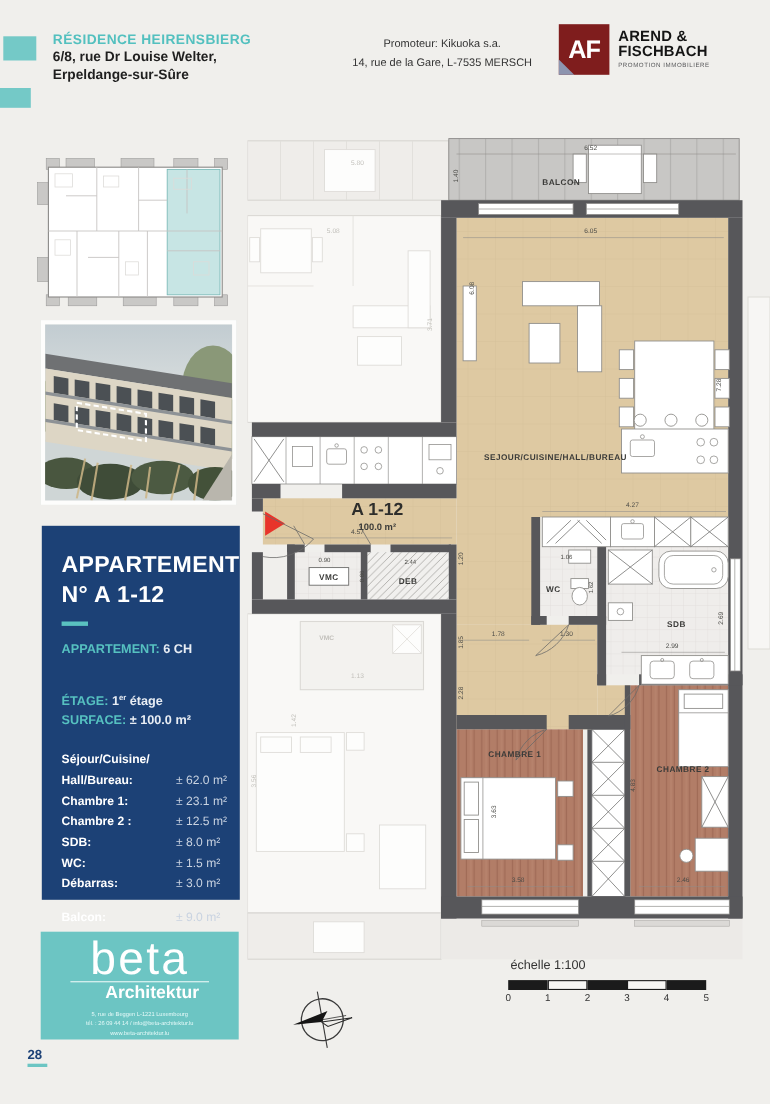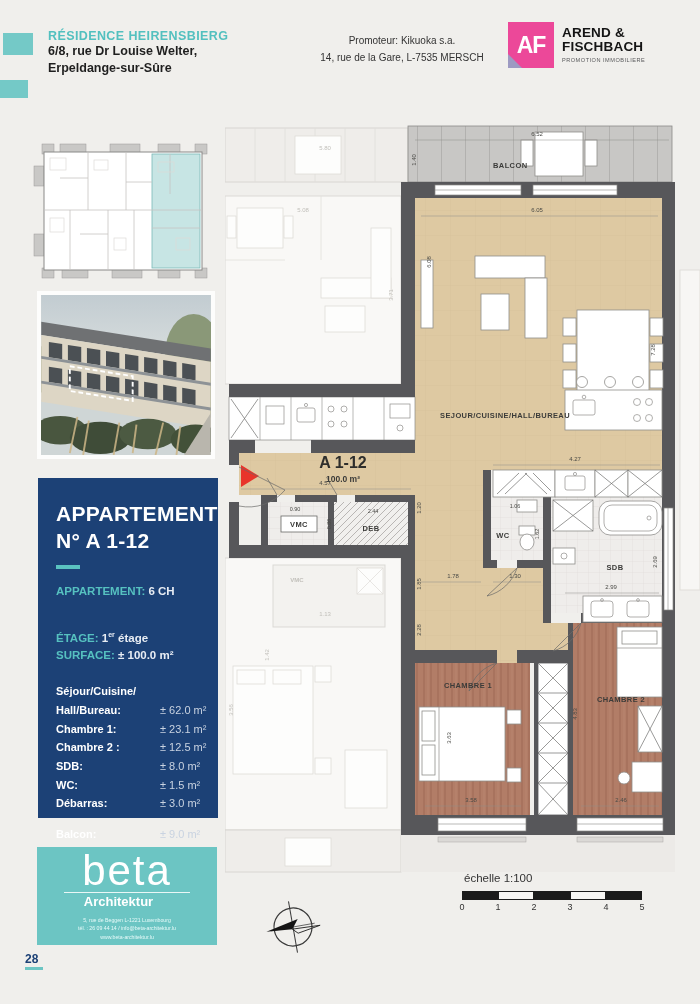--- a/index.html
+++ b/index.html
@@ -11,21 +11,21 @@
   
   .teal-sq { position:absolute; background:#74c9c7; }
   .sq1 { left:3px; top:33px; width:30px; height:22px; }
   .sq2 { left:0; top:80px; width:28px; height:18px; }
   .title-block { position:absolute; left:48px; top:29px; }
   .res-title { color:#53c0bf; font-weight:bold; font-size:12.5px; letter-spacing:.4px; }
   .res-addr { color:#1f1f1f; font-weight:bold; font-size:12.5px; line-height:1.35; }
   .promoter { position:absolute; left:303px; top:33px; width:198px; text-align:center;
               color:#333; font-size:10px; line-height:1.65; }
   .agency { position:absolute; left:508px; top:22px; display:flex; gap:8px; align-items:flex-start; }
-  .af-mark { width:46px; height:46px; background:#ec4899; position:relative; display:flex;
+  .af-mark { width:46px; height:46px; background:#7f1d1d; position:relative; display:flex;
              align-items:center; justify-content:center; color:#fff; font-weight:bold;
              font-size:23px; letter-spacing:-1px; }
   .af-mark::after { content:""; position:absolute; left:0; bottom:0; border-left:14px solid #8fa9c9;
              border-top:14px solid transparent; opacity:.85; }
   .af-text { padding-top:4px; }
   .af-name { color:#141414; font-weight:bold; font-size:13.5px; line-height:1.05; letter-spacing:.2px; }
   .af-tag { color:#58595b; font-size:5.6px; letter-spacing:.5px; margin-top:3px; }
   
   .miniplan { position:absolute; left:30px; top:138px; }
   .photo { position:absolute; left:37px; top:291px; border:4px solid #fdfdfc; background:#cfd6d6; }
@@ -40,21 +40,21 @@
   sup { font-size:7px; }
   .rooms { margin-top:18px; font-size:11px; }
   .room-row { display:flex; line-height:1.7; }
   .room-label { width:104px; font-weight:bold; }
   .room-value { color:#c9d3e1; }
   .row-balcon { margin-top:12px; }
   .beta-box { position:absolute; left:37px; top:847px; width:180px; height:98px;
               background:#6cc5c3; color:#fff; text-align:center; }
   .beta-name { font-size:42px; line-height:.95; letter-spacing:2px; margin-top:4px; }
   .beta-line { width:126px; height:1px; background:rgba(255,255,255,.85); margin:1px auto 1px; }
-  .beta-sub { font-size:13px; font-weight:bold; padding-right:17px; }
+  .beta-sub { font-size:16px; font-weight:bold; text-align:right; padding-right:36px; }
   .beta-addr { margin-top:7px; font-size:5.2px; line-height:1.6; color:#f2fffe; opacity:.92; }
   .page-num { position:absolute; left:25px; top:952px; color:#1c4176; font-weight:bold; font-size:12px; }
   .page-num-line { width:18px; height:3px; background:#6cc5c3; margin-top:1px; }
   
   .compass { position:absolute; left:262px; top:894px; }
   .scalebox { position:absolute; left:462px; top:872px; width:186px; }
   .scale-label { font-size:11.5px; color:#333; margin:0 0 7px 2px; }
   .scale-bar { width:180px; height:9px; display:flex; }
   .seg { width:36px; height:9px; }
   .seg-b { background:#1b1b1b; }

